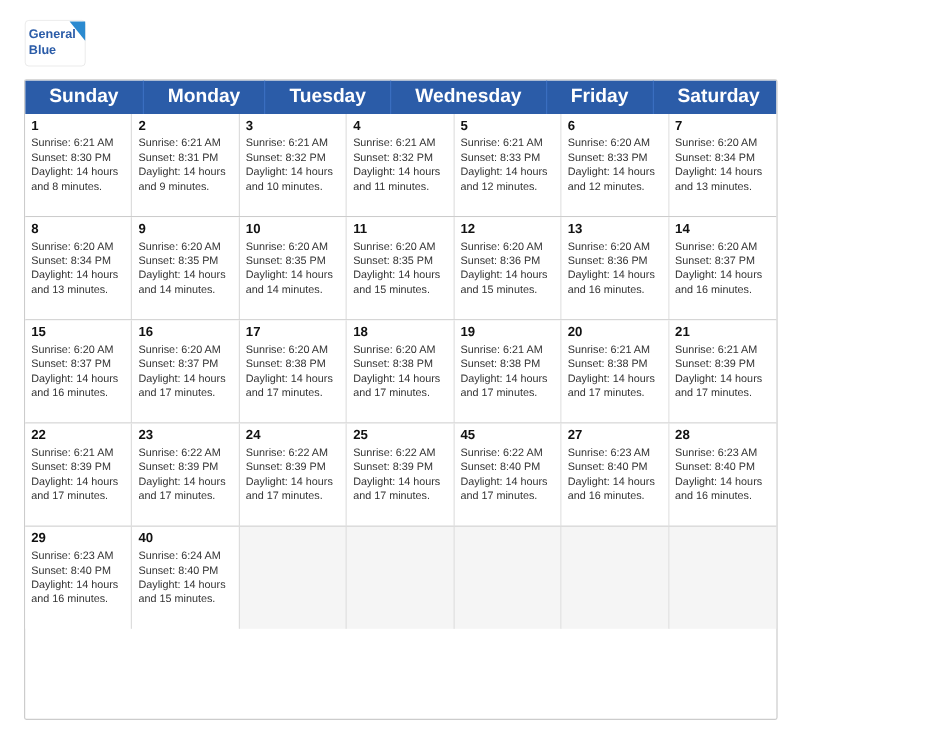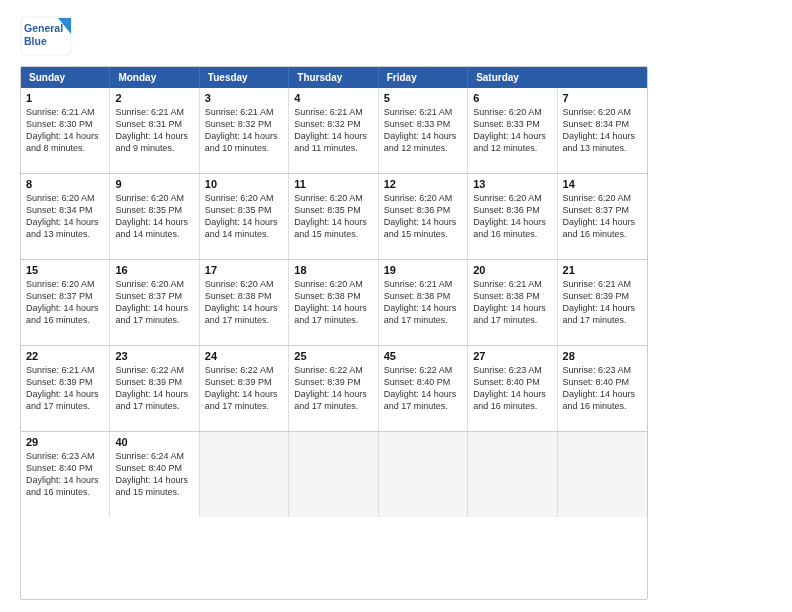--- a/index.html
+++ b/index.html
@@ -46,23 +46,23 @@
       border-radius: 2px;
       overflow: hidden;
     }
     .cal-header {
       display: grid;
       grid-template-columns: repeat(7, 1fr);
       background: #2b5ca8;
     }
     .cal-header-cell {
       color: #fff;
-      font-size: 10px;
+      font-size: 16px;
       font-weight: bold;
-      padding: 5px 8px;
+      padding: 5px 20px;
       text-align: left;
       border-right: 1px solid #3a6ec0;
     }
     .cal-header-cell:last-child { border-right: none; }
     .cal-body {
       display: flex;
       flex-direction: column;
     }
     .cal-row {
       display: grid;
@@ -113,21 +113,21 @@
       <div class="main-title"></div>
       <div class="subtitle"></div>
     </div>
   </div>
 
   <div class="calendar">
     <div class="cal-header">
     <div class="cal-header-cell">Sunday</div>
         <div class="cal-header-cell">Monday</div>
         <div class="cal-header-cell">Tuesday</div>
-        <div class="cal-header-cell">Thursday</div>
+        <div class="cal-header-cell">Wednesday</div>
         <div class="cal-header-cell">Friday</div>
         <div class="cal-header-cell">Saturday</div>
       </div>
     <div class="cal-body">
     <div class="cal-row">
           <div class="cal-cell">
             <span class="day-num">1</span>
             <span class="cell-line">Sunrise: 6:21 AM</span>
             <span class="cell-line">Sunset: 8:30 PM</span>
             <span class="cell-line">Daylight: 14 hours</span>

